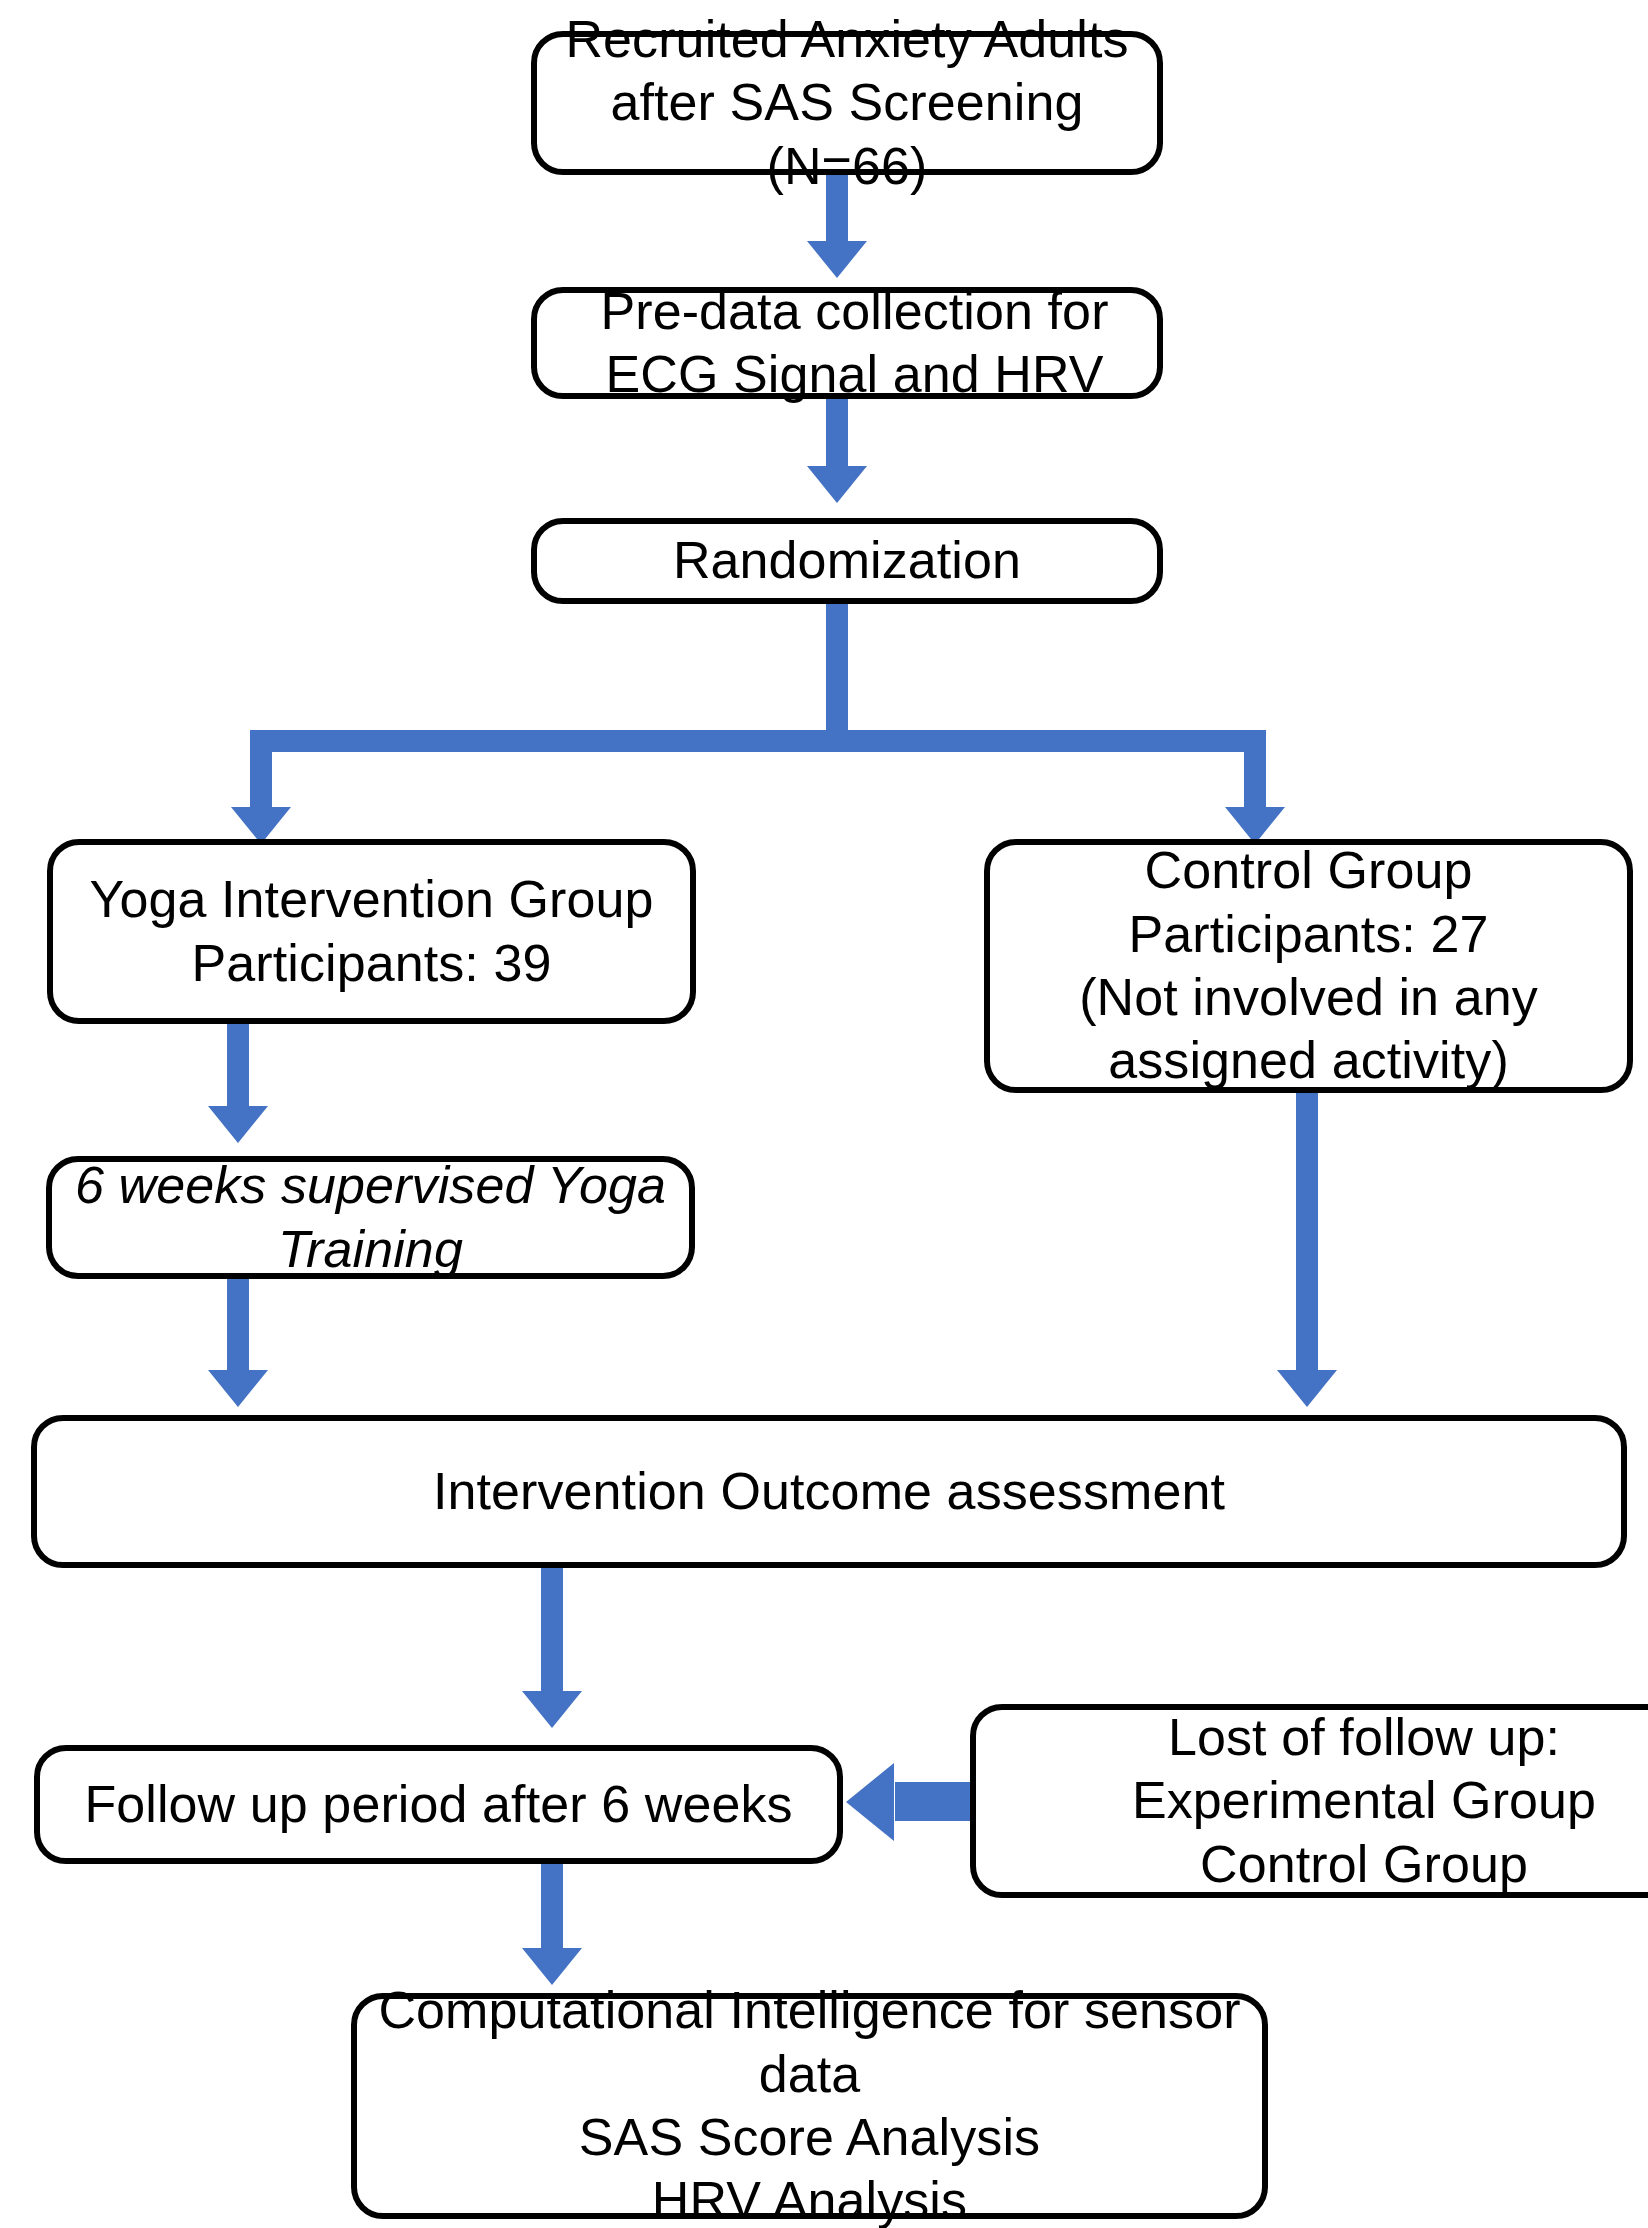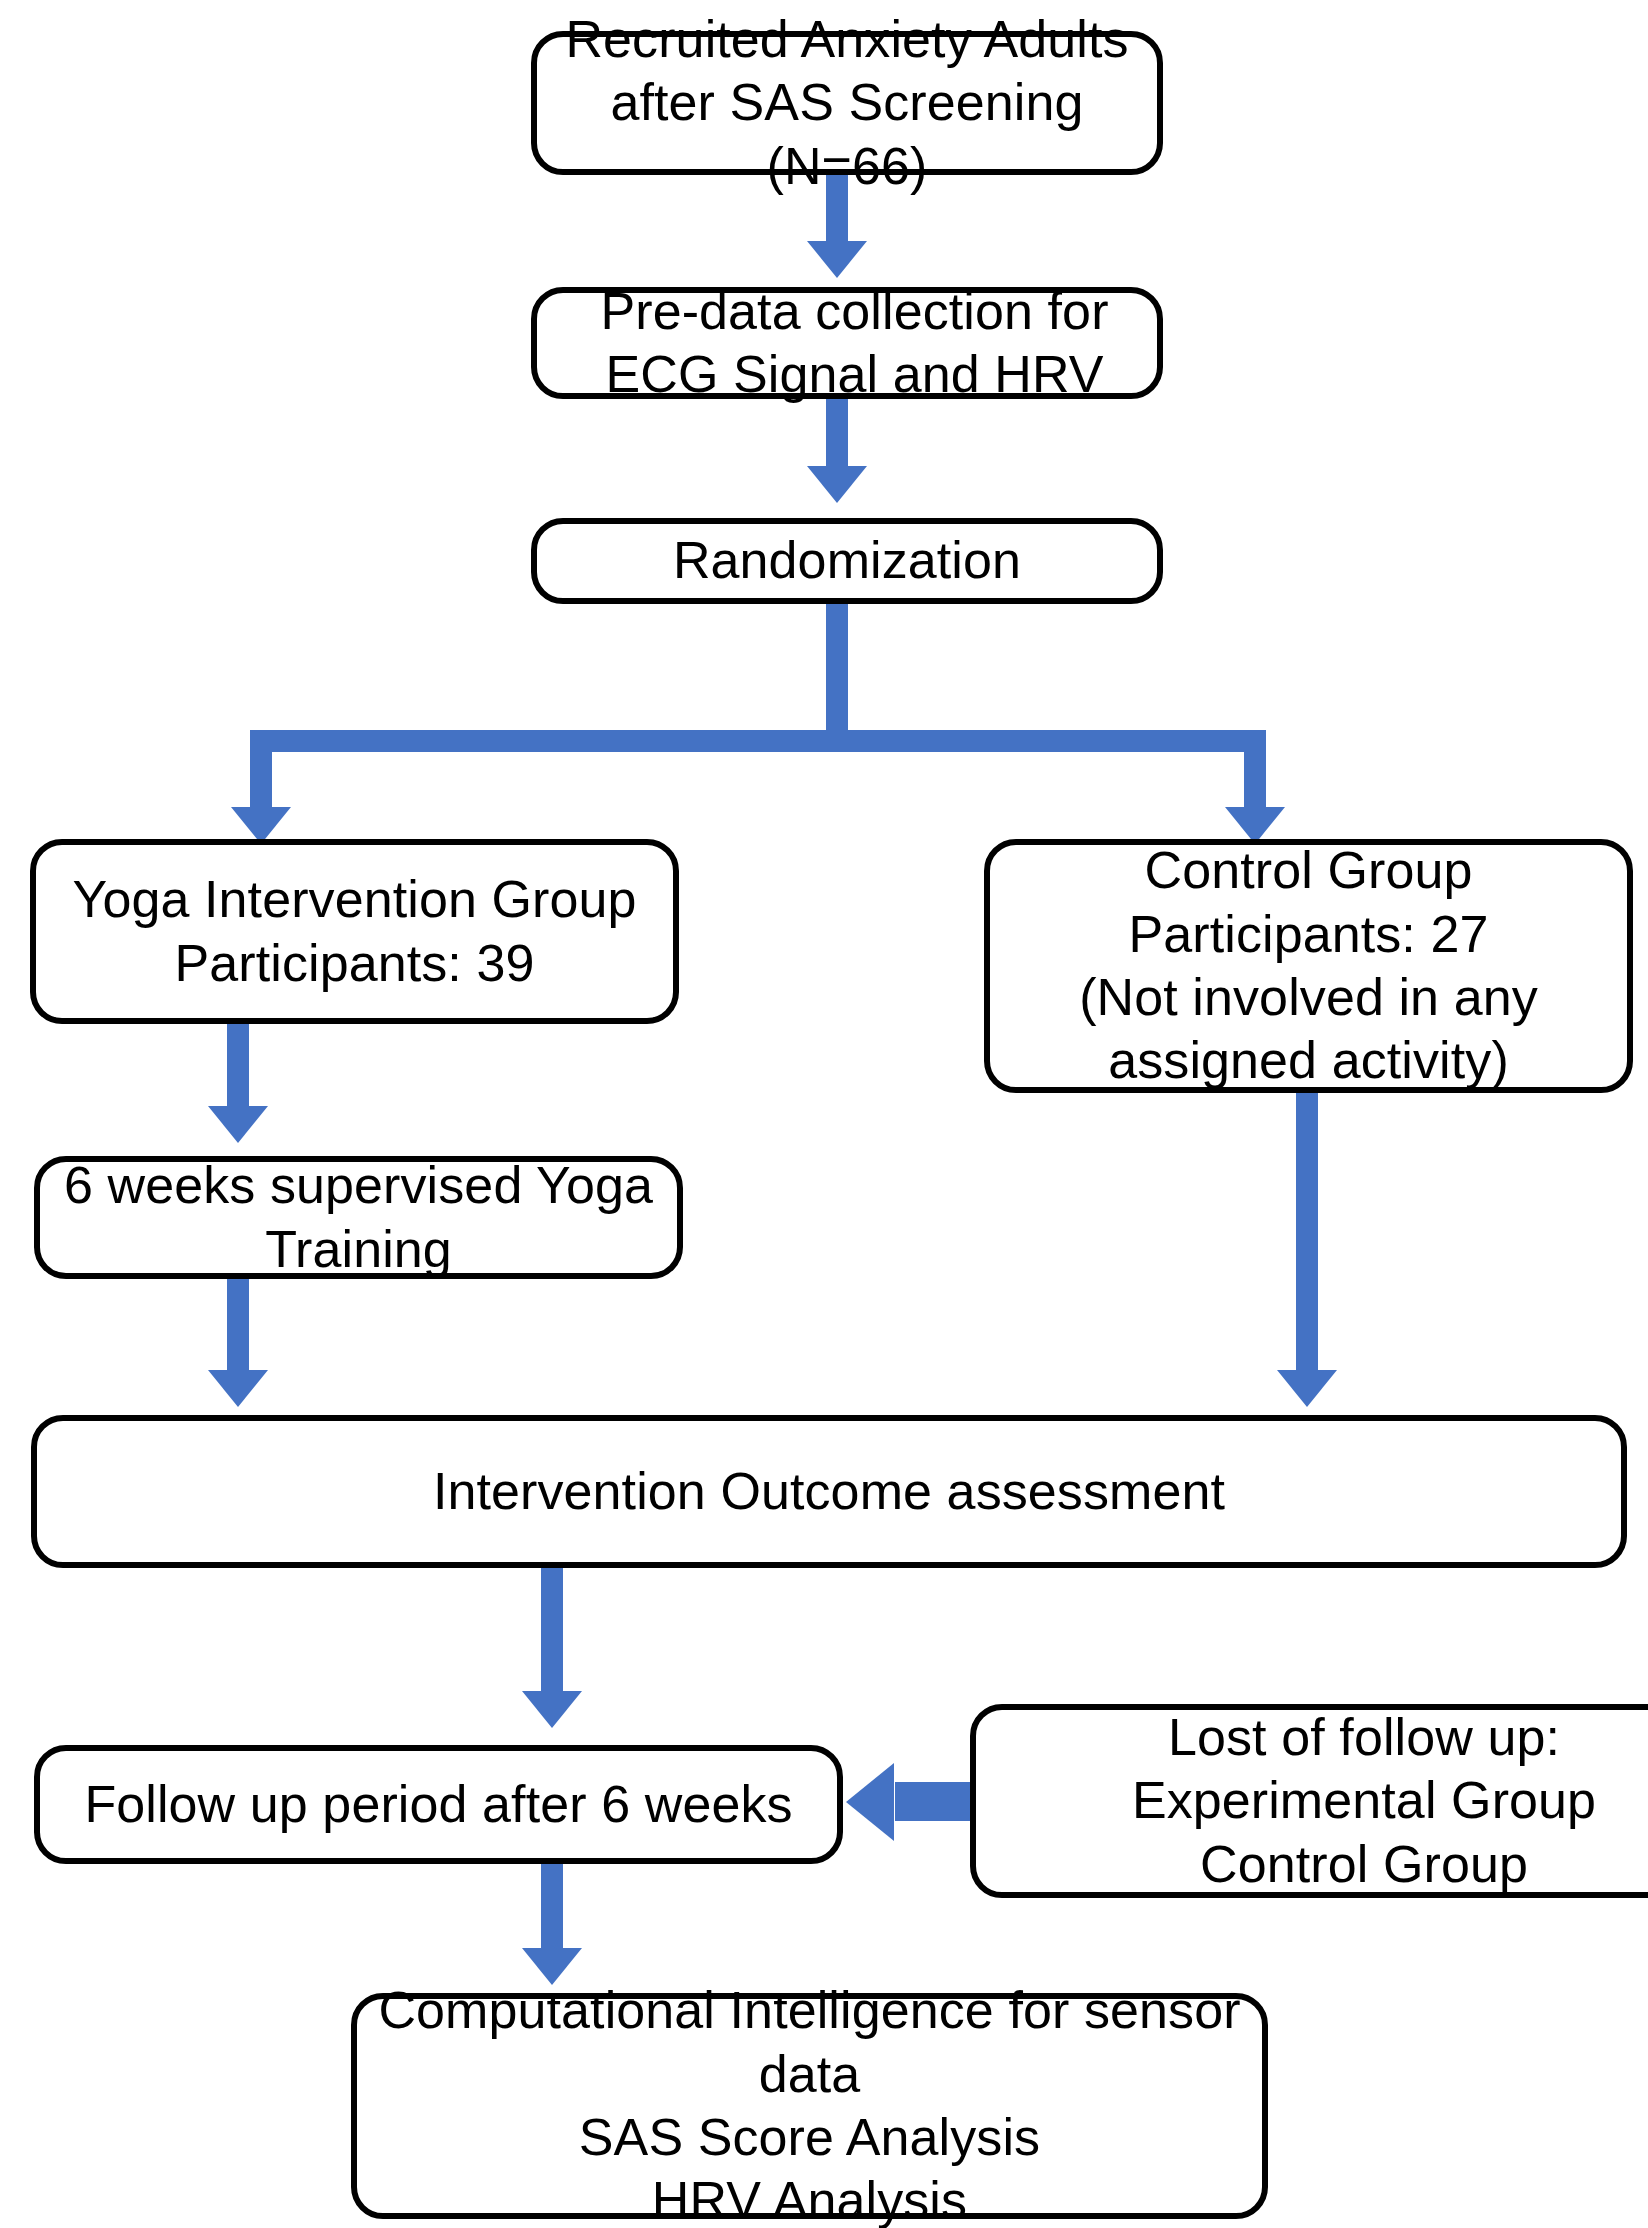--- a/index.html
+++ b/index.html
@@ -104,33 +104,33 @@
 
   <div class="node" style="left:531px; top:287px; width:632px; height:112px;padding-left:15px;">
     <div class="label">Pre-data collection for
 ECG Signal and HRV</div>
   </div>
 
   <div class="node" style="left:531px; top:518px; width:632px; height:86px;">
     <div class="label">Randomization</div>
   </div>
 
-  <div class="node" style="left:30px; top:839px; width:649px; height:185px;">
+  <div class="node" style="left:47px; top:839px; width:649px; height:185px;">
     <div class="label">Yoga Intervention Group
 Participants: 39</div>
   </div>
 
   <div class="node" style="left:984px; top:839px; width:649px; height:254px;">
     <div class="label">Control Group
 Participants:  27
 (Not involved in any
 assigned activity)</div>
   </div>
 
-  <div class="node" style="left:34px; top:1156px; width:649px; height:123px;">
+  <div class="node" style="left:46px; top:1156px; width:649px; height:123px;font-style:italic;">
     <div class="label">6 weeks supervised Yoga
 Training</div>
   </div>
 
   <div class="node" style="left:31px; top:1415px; width:1596px; height:153px;text-align:right;">
     <div class="label">Intervention Outcome assessment</div>
   </div>
 
   <div class="node" style="left:34px; top:1745px; width:809px; height:119px;">
     <div class="label">Follow up period after 6 weeks</div>

